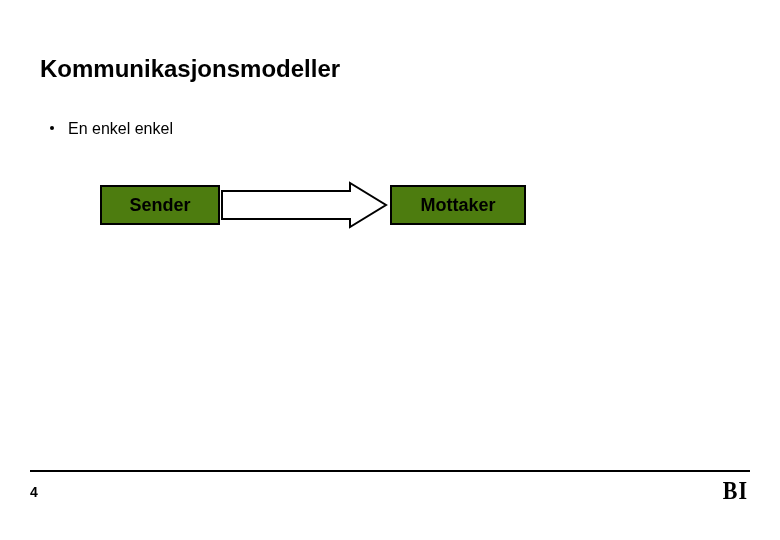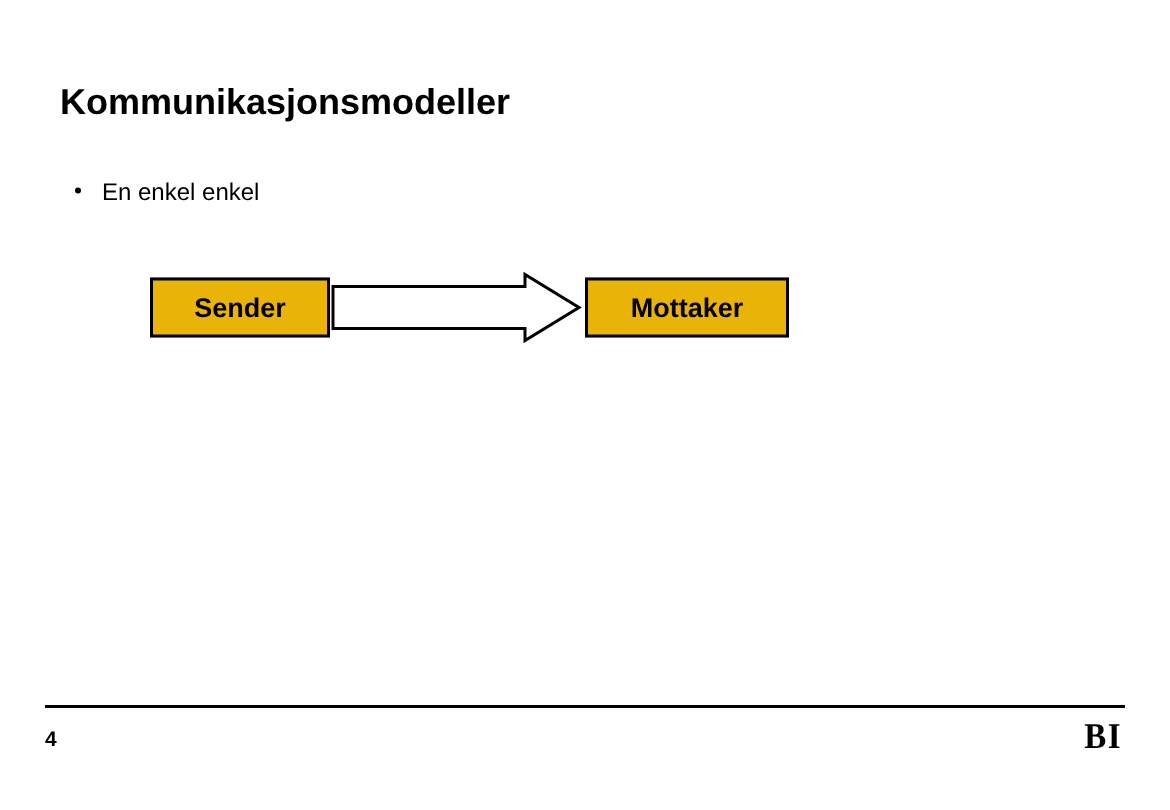--- a/index.html
+++ b/index.html
@@ -37,21 +37,21 @@
   .diagram {
     position: absolute;
     top: 185px;
     left: 100px;
     width: 500px;
     height: 60px;
   }
   .box {
     position: absolute;
     border: 2px solid #000;
-    background: #eab308;
+    background: #4d7c0f;
     font-size: 18px;
     font-weight: bold;
     display: flex;
     align-items: center;
     justify-content: center;
     height: 40px;
   }
   .box-sender { left: 0; width: 120px; top: 0; }
   .box-receiver { left: 290px; width: 136px; top: 0; }
   .arrow {

